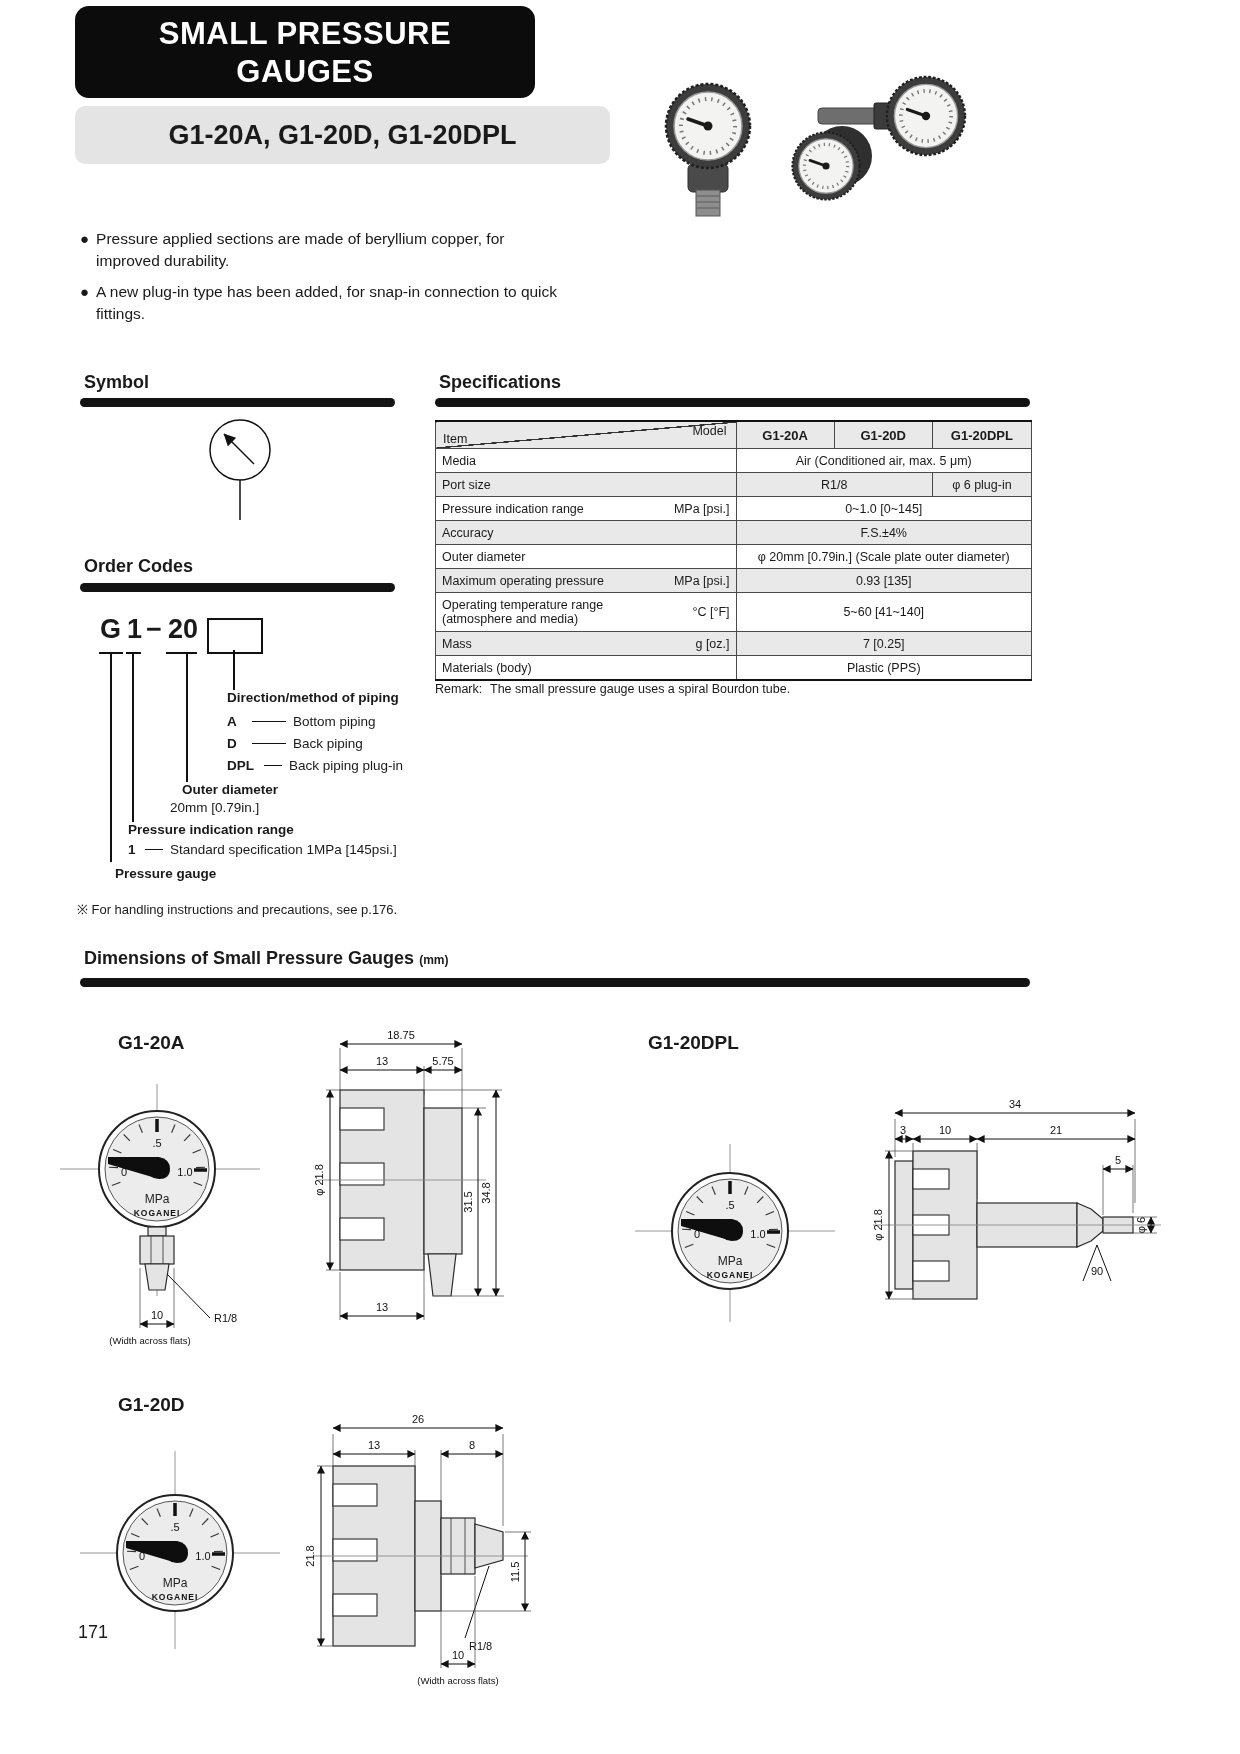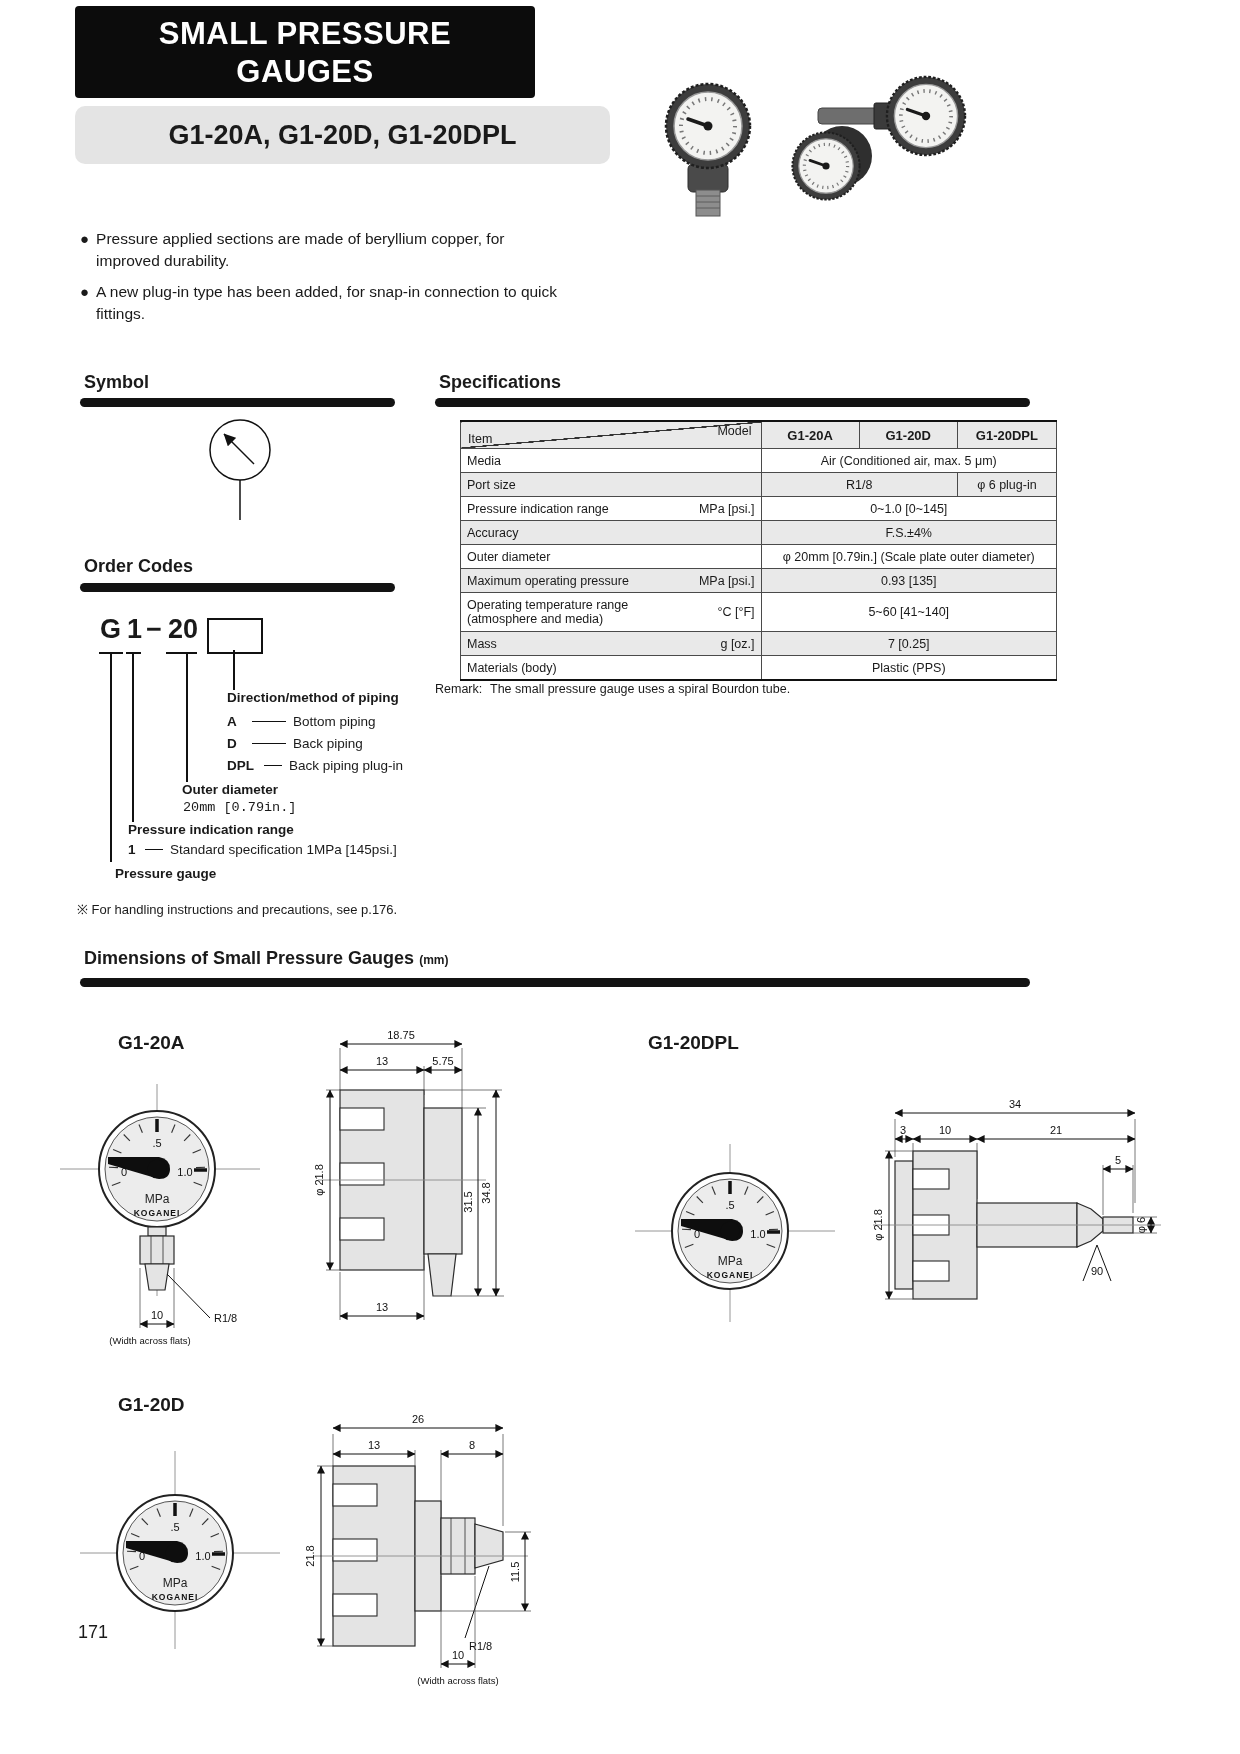--- a/index.html
+++ b/index.html
@@ -1,21 +1,21 @@
 <!DOCTYPE html>
 <html><head>
 <meta charset="utf-8">
 <style>
   html,body{margin:0;padding:0;background:#fff;}
   #page{position:relative;width:1240px;height:1754px;background:#fff;overflow:hidden;
         font-family:"Liberation Sans",sans-serif;color:#1a1a1a;}
   .abs{position:absolute;}
 
   
-  .title-block{background:#0c0c0c;color:#fff;border-radius:4px;text-align:center;
+  .title-block{background:#0c0c0c;color:#fff;border-radius:14px;text-align:center;
                font-weight:bold;font-size:31px;line-height:38px;padding-top:9px;letter-spacing:.5px;}
   .models-block{background:#e4e4e4;border-radius:10px;text-align:center;font-weight:bold;
                 font-size:27px;line-height:58px;}
   .feature{display:flex;gap:7px;font-size:15.5px;line-height:1.42;margin-bottom:9px;}
   .feature .dot{font-size:15px;line-height:1.45;}
 
   
   .sec{font-size:18px;font-weight:bold;margin:4px;}
   .sec .small{font-size:12px;}
   .bar{background:#131313;height:9px;border-radius:5px;}
@@ -161,21 +161,21 @@
   <div class="abs bar" style="left:80px;top:398px;width:315px;"></div>
   <svg class="abs" style="left:178px;top:414px;" width="125" height="120" viewBox="0 0 125 120">
     <circle cx="62" cy="36" r="30" class="sym"></circle>
     <line x1="76" y1="50" x2="46" y2="20" class="sym" stroke-width="1.4" marker-end="url(#arr)"></line>
     <line x1="62" y1="66" x2="62" y2="106" class="sym" stroke-width="1.4"></line>
   </svg>
 
   <h2 class="abs sec" style="left:435px;top:368px;">Specifications</h2>
   <div class="abs bar" style="left:435px;top:398px;width:595px;"></div>
 
-  <table class="abs spec" style="left:460px;top:420px;">
+  <table class="abs spec" style="left:435px;top:420px;">
     <colgroup>
         <col style="width:300px">
         <col style="width:98px">
         <col style="width:98px">
         <col style="width:99px">
       </colgroup>
     <tbody>
         <tr class="shade">
       <th class="corner" style="height:24px;">
         <span class="item">Item</span>
@@ -282,21 +282,21 @@
       <span class="lead w34"></span>
       <span>Back piping</span>
     </div>
     <div class="ocrow" style="left:227px;top:144px;">
       <span class="code" style="min-width:32px;">DPL</span>
       <span class="lead w18"></span>
       <span>Back piping plug-in</span>
     </div>
 
     <span class="octitle" style="left:182px;top:168px;">Outer diameter</span>
-    <span class="ocval" style="left:183px;top:186px;font-family:Liberation Mono, monospace;">20mm [0.79in.]</span>
+    <span class="ocval" style="left:170px;top:186px;">20mm [0.79in.]</span>
 
     <span class="octitle" style="left:128px;top:208px;">Pressure indication range</span>
     <div class="ocrow" style="left:128px;top:228px;">
       <span class="code" style="min-width:12px;">1</span>
       <span class="lead w18"></span>
       <span>Standard specification 1MPa [145psi.]</span>
     </div>
 
     <span class="octitle" style="left:103px;top:252px;padding-left:12px;">Pressure gauge</span>
   </div>

